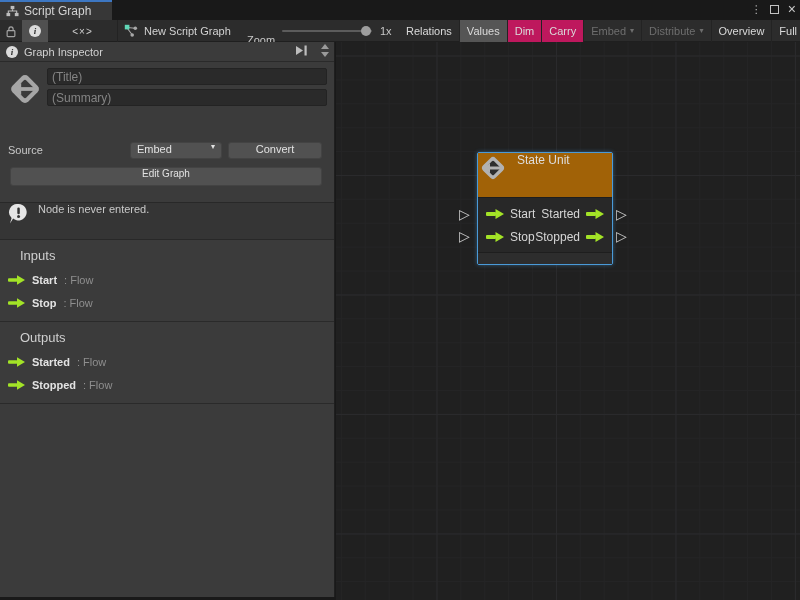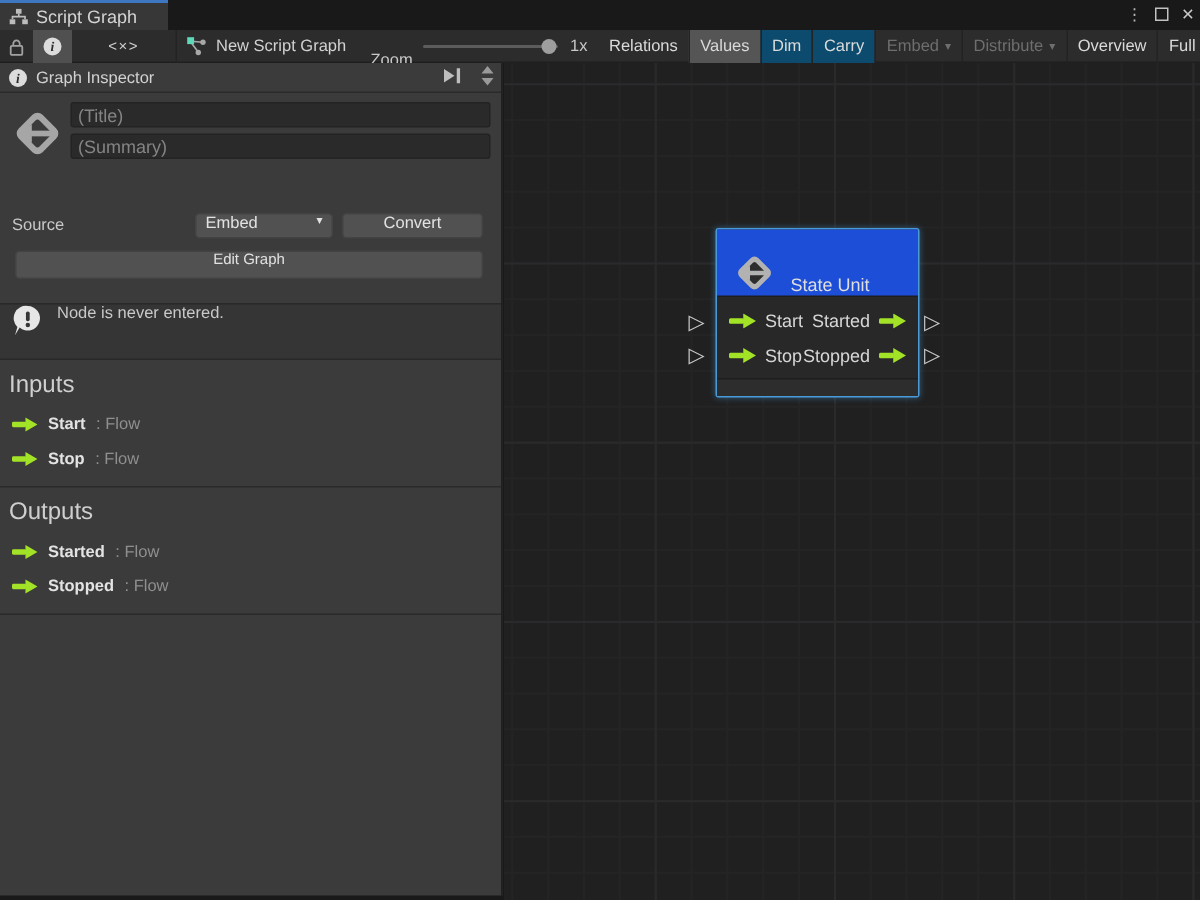--- a/index.html
+++ b/index.html
@@ -43,21 +43,21 @@
   .zoom-slider { position:absolute; left:282px; top:10px; width:90px; height:2px; background:#5c5c5c; border-radius:1px; }
   .zoom-handle { position:absolute; left:79px; top:-4px; width:10px; height:10px; border-radius:50%; background:#9e9e9e; }
   .zoom-value { position:absolute; left:380px; top:0; height:22px; display:flex; align-items:center; color:#c8c8c8; }
   .tb-right { position:absolute; left:399px; top:0; right:0; height:22px; display:flex; overflow:hidden; }
   .tbtn {
     height:22px; display:flex; align-items:center; padding:0 7px; gap:4px;
     color:#dadada; border-left:1px solid #232323; white-space:nowrap; flex:0 0 auto;
   }
   .tbtn:first-child { border-left:none; }
   .tbtn.active { background:#555555; }
-  .tbtn.on { background:#0c4a6e; }
+  .tbtn.on { background:#be185d; }
   .tbtn.disabled { color:#6e6e6e; }
   .caret { font-size:8px; line-height:8px; }
 
   
   .inspector {
     position:absolute; left:0; top:42px; width:335px; height:555px;
     background:#3b3b3b; border-right:1px solid #1f1f1f;
   }
   .insp-header {
     height:20px; background:#3b3b3b; border-bottom:1px solid #2a2a2a;
@@ -90,21 +90,21 @@
   .convert-btn { position:absolute; left:228px; top:0; width:94px; height:17px; }
   .edit-btn { margin:8px 12px 0 10px; height:19px; font-size:10px; }
 
   .warning-box {
     margin-top:16px; height:38px; background:#353535;
     border-top:1px solid #282828; border-bottom:1px solid #282828;
     display:flex; align-items:flex-start; gap:9px; padding-left:8px; color:#c9c9c9;
   }
 
   .port-section { border-bottom:1px solid #2a2a2a; padding:8px 0 12px; }
-  .section-title { margin-left:6px; color:#cfcfcf; font-size:16px; }
+  .section-title { margin-left:20px; color:#cfcfcf; font-size:13px; }
   .port-row { display:flex; align-items:center; gap:7px; padding-left:8px; margin-top:11px; }
   .port-name { font-weight:bold; color:#e3e3e3; }
   .port-type { color:#8f8f8f; }
 
   
   .canvas {
     position:absolute; left:336px; top:42px; width:464px; height:558px;
     background-color:#202020;
     background-image:
       linear-gradient(#2a2a2c 1px, transparent 1px),
@@ -115,22 +115,22 @@
     background-position:0 13.5px, 100.5px 0, 0 13.5px, 4.9px 0;
     overflow:hidden;
   }
   .node {
     position:absolute; left:141px; top:110px; width:136px; height:113px;
     background:#282828; border:1px solid #4a9ad8; border-radius:2px;
     box-shadow:0 0 4px rgba(74,160,224,.45);
     display:flex; flex-direction:column;
   }
   .node-header {
-    height:45px; background:#1d4ed8; border-bottom:1px solid #1e1e1e;
-    display:flex; align-items:flex-end; gap:9px; padding-left:10px;
+    height:45px; background:#a16207; border-bottom:1px solid #1e1e1e;
+    display:flex; align-items:flex-start; gap:9px; padding-left:0;
     font-size:12px; color:#dedede;
   }
   .node-ports { flex:1; padding:5px 8px 4px; display:flex; flex-direction:column; justify-content:space-between; }
   .node-port-row { display:flex; align-items:center; justify-content:space-between; height:22px; font-size:12px; color:#d6d6d6; }
   .pcell { display:flex; align-items:center; gap:6px; }
   .node-footer { height:12px; background:#2d2d2d; border-top:1px solid #1e1e1e; }
   .ext-tri { position:absolute; color:#c8c8c8; font-size:14px; line-height:14px; }
 </style>
 </head>
 <body>

